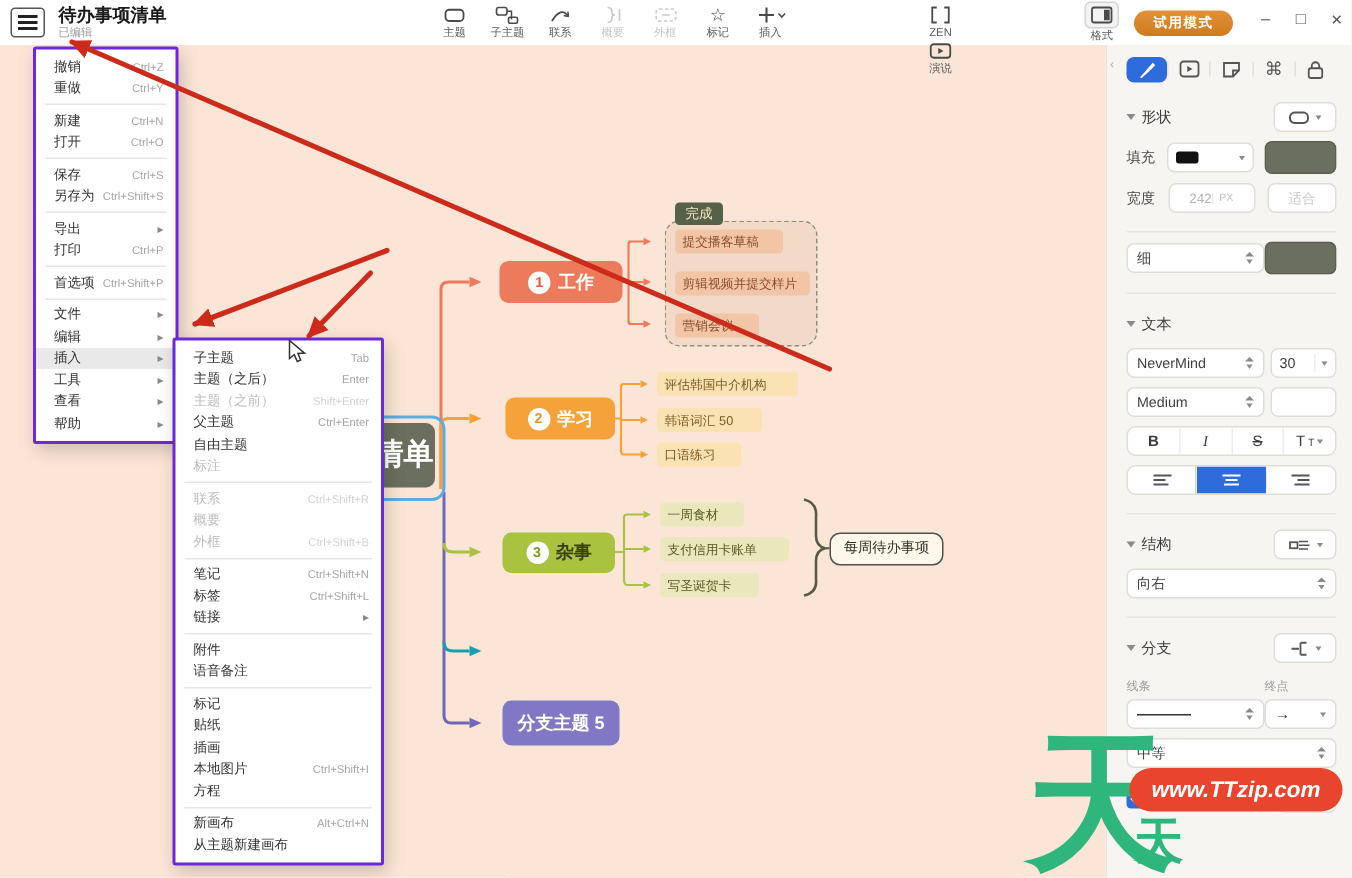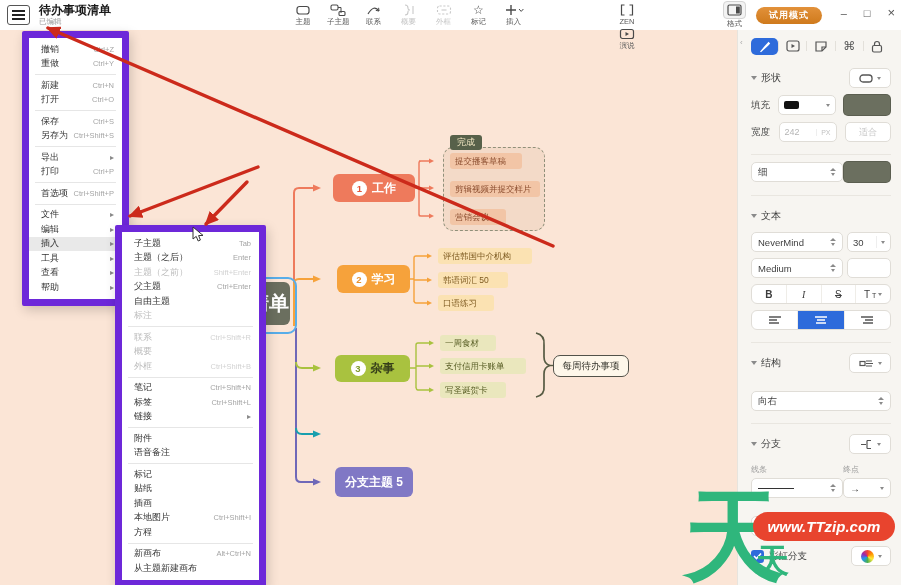--- a/index.html
+++ b/index.html
@@ -44,21 +44,21 @@
   .b-five{left:335px;top:437px;width:78px;height:30px;background:#8078c5;}
   .boundary{position:absolute;left:443px;top:117px;width:100px;height:82px;border:1.5px dashed #90907a;border-radius:10px;background:rgba(190,140,95,0.12);}
   .btag{position:absolute;left:450px;top:105px;width:32px;height:15px;background:#57614a;color:#f2e7c3;font-size:9px;border-radius:3px;text-align:center;line-height:15px;cursor:pointer;}
   .task{position:absolute;height:16px;line-height:16px;border-radius:3px;font-size:8.5px;padding:0 5px;white-space:nowrap;overflow:hidden;cursor:pointer;}
   .tk-w{background:#f2c5a6;color:#8a4c2e;}
   .tk-s{background:#fbe2b2;color:#7d5a20;}
   .tk-c{background:#eae7bd;color:#565c23;}
   .summary-box{position:absolute;left:553px;top:325px;width:74px;height:20px;background:#fef7ea;border:1.3px solid #52524a;border-radius:7px;font-size:9.5px;color:#33332a;text-align:center;line-height:20px;cursor:pointer;}
 
   
-  .menu{position:absolute;background:#fff;border:7px solid #6d28d9;border-radius:2px;box-shadow:2px 4px 12px rgba(0,0,0,.18);padding:4px 0;z-index:30;}
+  .menu{position:absolute;background:#fff;border:2px solid #6d28d9;border-radius:2px;box-shadow:2px 4px 12px rgba(0,0,0,.18);padding:4px 0;z-index:30;}
   .main-menu{left:22px;top:31px;width:93px;}
   .sub-menu{left:115px;top:225px;width:137px;z-index:31;}
   .mrow{display:flex;align-items:center;height:14.5px;padding:0 8px 0 12px;font-size:9px;color:#333;cursor:pointer;}
   .mrow .ml{flex:1;white-space:nowrap;}
   .mrow .ms{font-size:7.5px;color:#a5a5a5;white-space:nowrap;}
   .mrow .ma{font-size:8px;color:#888;}
   .mrow.disabled .ml{color:#bcbcbc;}
   .mrow.disabled .ms{color:#d2d2d2;}
   .mrow.active{background:#e9e9e9;}
   .mdiv{height:1px;background:#e6e6e6;margin:3px 6px;}
@@ -76,29 +76,29 @@
   .tri-d{width:0;height:0;border-left:3px solid transparent;border-right:3px solid transparent;border-top:4px solid #8a8a8a;}
   .tri-u{width:0;height:0;border-left:3px solid transparent;border-right:3px solid transparent;border-bottom:3.5px solid #8a8a8a;margin-bottom:2px;}
   .tri-d.small{border-left-width:2.5px;border-right-width:2.5px;border-top-width:3.5px;}
   .ctl{background:#fff;border:1px solid #e0ddd7;border-radius:5px;height:20px;box-sizing:border-box;display:flex;align-items:center;cursor:pointer;}
   .hctrl.ctl{width:42px;justify-content:center;gap:4px;}
   .srow{display:flex;align-items:center;justify-content:space-between;margin-top:6px;}
   .slabel{font-size:9.5px;color:#4a4a4a;}
   .sel56{width:58px;justify-content:space-between;padding:0 5px;}
   .fillchip{width:15px;height:8px;background:#111;border-radius:2px;}
   .swatch{width:46px;height:20px;border-radius:5px;background:#6b6f5f;border:1px solid rgba(0,0,0,.15);cursor:pointer;}
-  .winput{width:58px;justify-content:space-between;padding:0 5px;}
+  .winput{width:58px;justify-content:center;padding:0 5px;}
   .winput .val{font-size:9px;color:#b5b5b5;}
   .winput .unit{font-size:7px;color:#c2c2c2;border-left:1px solid #eee;padding-left:4px;}
   .fitbtn{width:46px;justify-content:center;font-size:9px;color:#c9c9c9;}
   .divider{height:1px;background:#e9e6e0;margin:12px 0 2px 0;}
   .stepper{justify-content:space-between;padding:0 6px;}
   .stepper .stxt{font-size:9.5px;color:#3f3f3f;}
   .arrows{display:flex;flex-direction:column;align-items:center;}
-  .w92{width:92px;}.w48{width:48px;}.wfull{width:100%;margin-top:12px;}
+  .w92{width:92px;}.w48{width:48px;}.wfull{width:100%;}
   .ddsize{width:44px;justify-content:space-between;padding:0 5px;}
   .ddsize .stxt{font-size:9.5px;color:#3f3f3f;}
   .ddsize .dv{width:1px;height:12px;background:#eee;margin-left:auto;margin-right:4px;}
   .whitebox{width:44px;height:20px;background:#fff;border:1px solid #e0ddd7;border-radius:5px;box-sizing:border-box;cursor:pointer;}
   .seg{display:flex;background:#fff;border:1px solid #e0ddd7;border-radius:6px;overflow:hidden;height:20px;box-sizing:border-box;margin-top:6px;}
   .seg .cell{flex:1;display:flex;align-items:center;justify-content:center;font-size:10px;color:#3c3c3c;border-left:1px solid #efede8;cursor:pointer;gap:2px;}
   .seg .cell:first-child{border-left:none;}
   .seg .cell.on{background:#2e6bdb;}
   .cell.bold{font-weight:bold;}
   .cell.ital{font-style:italic;font-family:"Liberation Serif",serif;}

